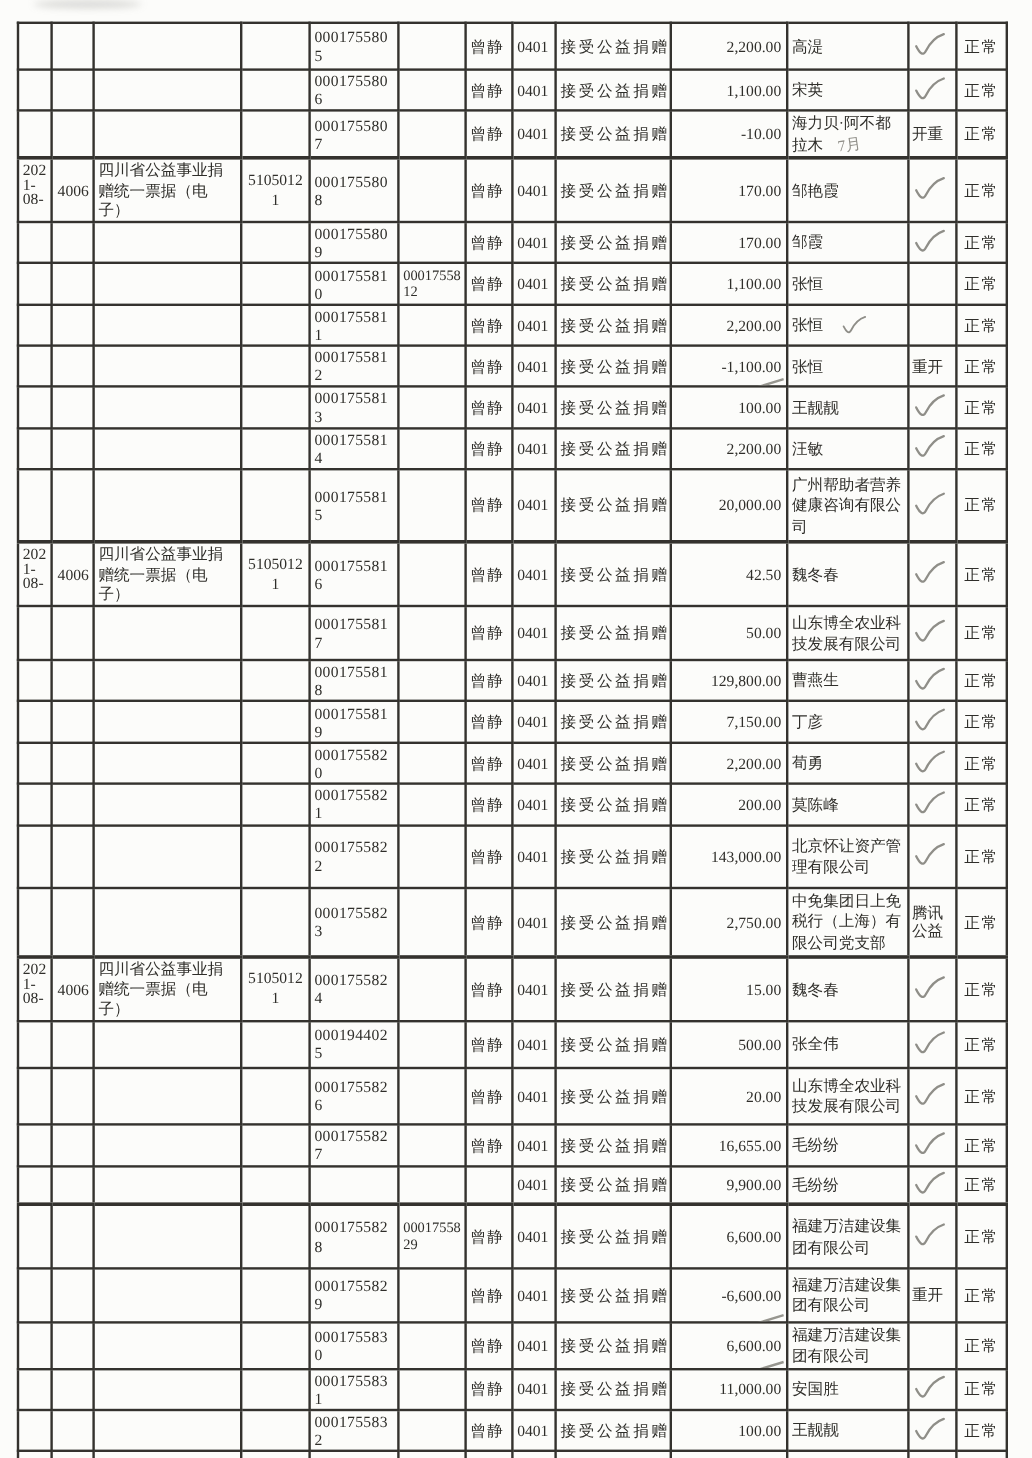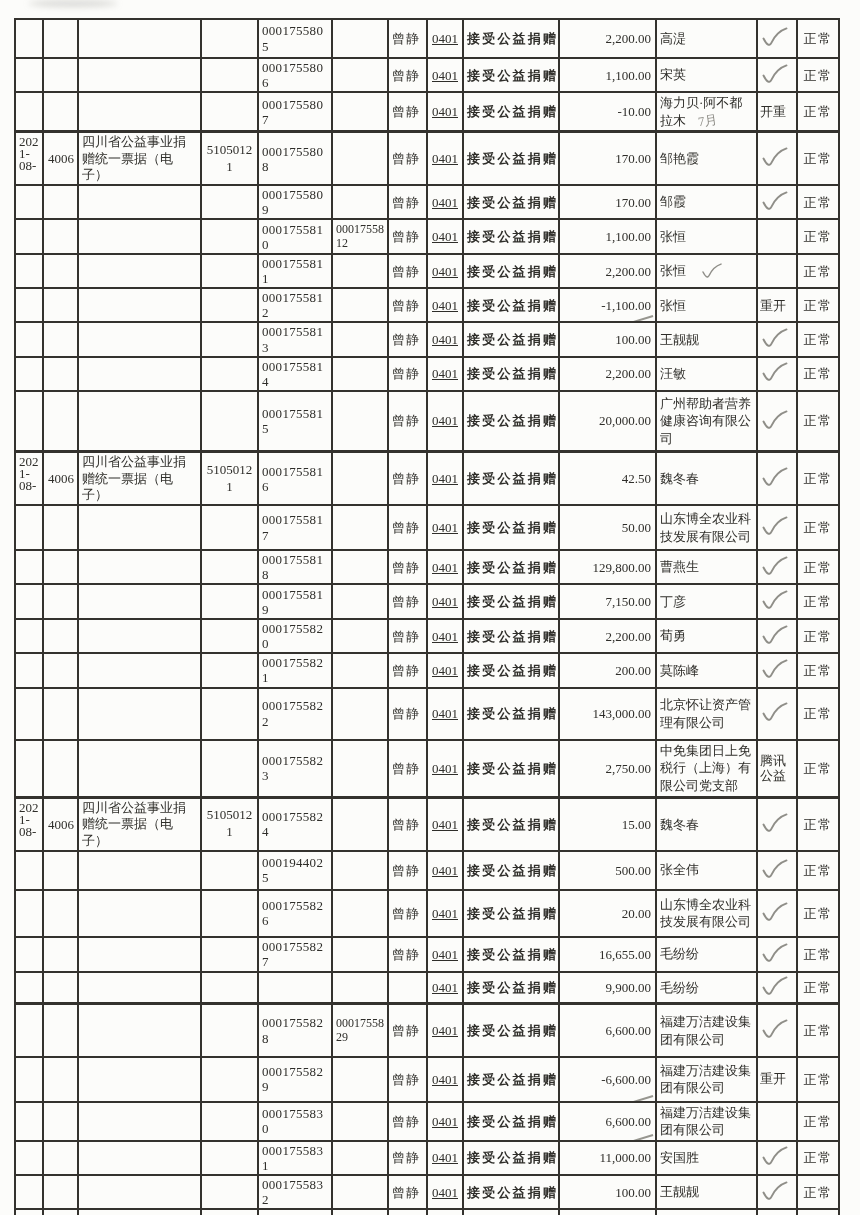--- a/index.html
+++ b/index.html
@@ -29,22 +29,22 @@
   tr.thick-top td{border-top-width:3px;}
   
   td.c-date{vertical-align:top;padding-top:3px;}
   td.c-date div{white-space:pre-line;max-height:34px;overflow:hidden;line-height:12px;}
   td.c-code div{text-align:left;padding-left:1px;}
   td.c-title div{line-height:1.25;}
   td.c-org div{line-height:1.3;text-align:center;}
   td.c-receipt div{letter-spacing:.3px;}
   td.c-rel{font-size:12px;}
   td.c-issuer{text-align:left;letter-spacing:1px;}
-  td.c-bizcode{text-align:center;text-decoration:underline;}
-  td.c-biztype{white-space:nowrap;letter-spacing:2.2px;font-weight:bold;}
+  td.c-bizcode{text-align:left;}
+  td.c-biztype{white-space:nowrap;letter-spacing:2.2px;}
   td.c-amount{text-align:right;position:relative;padding-right:4px;}
   td.c-payer div.payer{line-height:1.35;}
   td.c-mark{padding:0 2px;line-height:1.2;}
   td.c-status{text-align:center;letter-spacing:1.5px;}
   
   .check-icon{display:inline-block;vertical-align:middle;}
   .inline-check{margin-left:14px;}
   .hand-note{
     display:inline-block;margin-left:12px;color:#8f8e88;
     font-size:13px;transform:rotate(-8deg);

